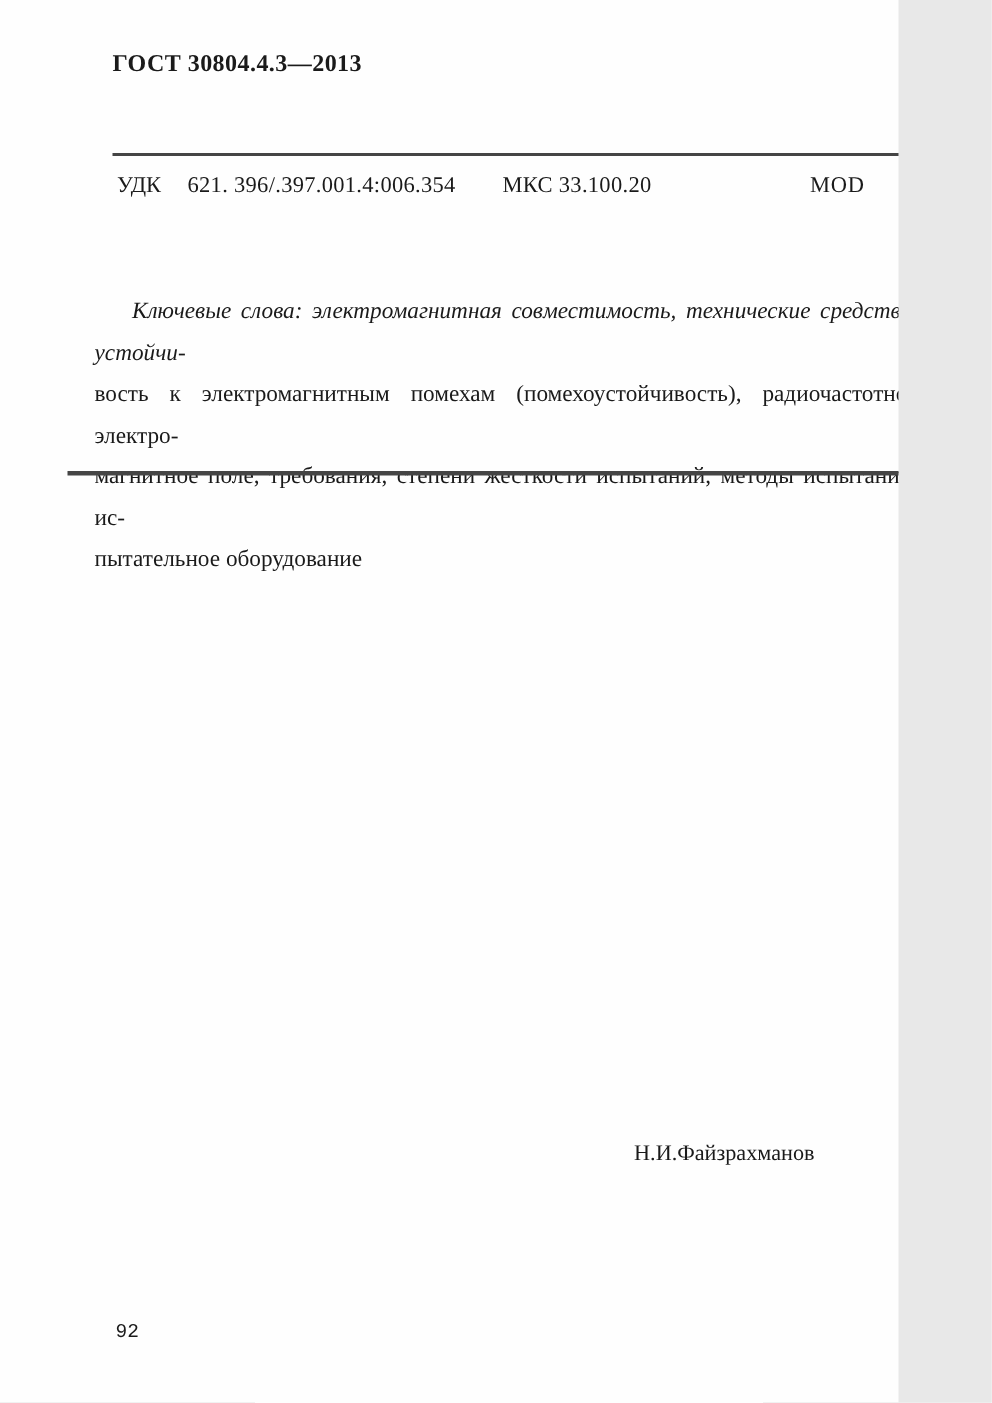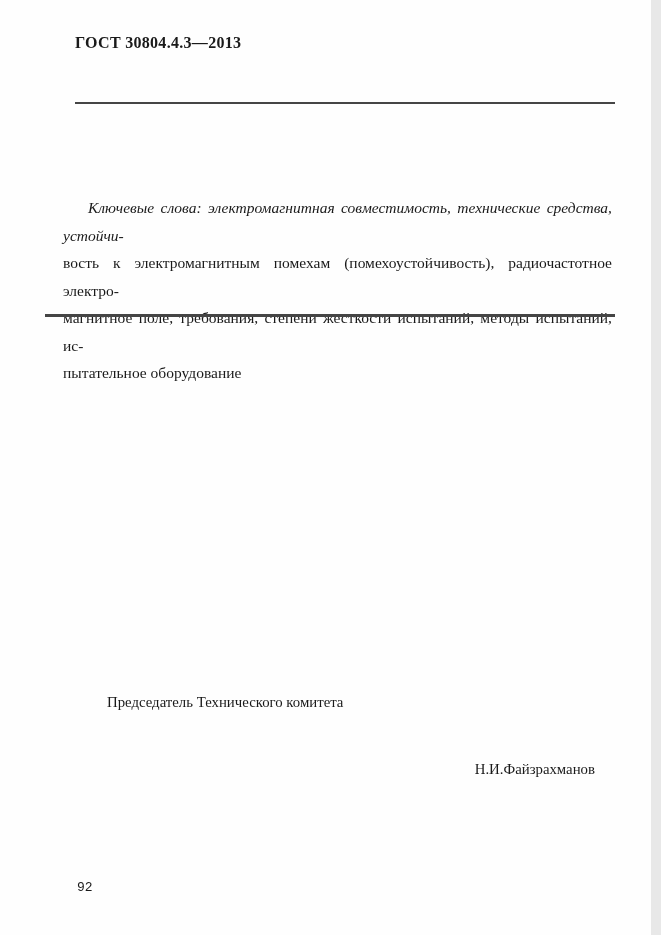--- a/index.html
+++ b/index.html
@@ -2,21 +2,21 @@
 <html><head>
 <meta charset="utf-8">
 <style>
   html, body {
     margin: 0;
     padding: 0;
     background: #e8e8e8;
   }
   .page {
     position: relative;
-    width: 651px;
+    width: 599px;
     height: 935px;
     background: #fefefe;
     font-family: "Liberation Serif", "DejaVu Serif", serif;
     color: #1a1a1a;
     overflow: hidden;
   }
   .doc-header {
     position: absolute;
     left: 75px;
     top: 34px;
@@ -100,31 +100,36 @@
 </style>
 </head>
 <body>
 
 <div class="page">
 
   <div class="doc-header">ГОСТ 30804.4.3—2013</div>
 
   <div class="rule rule-top"></div>
 
+  <div class="class-row">
+    <span class="udk-label">УДК</span>
+    <span class="udk-value">621. 396/.397.001.4:006.354</span>
+    <span class="mks-value">МКС 33.100.20</span>
+    <span class="mod-value">MOD</span>
+  </div>
 
   <div class="keywords">
     <div class="kw-line first">Ключевые слова: электромагнитная совместимость, технические средства, устойчи-</div>
     <div class="kw-line">вость к электромагнитным помехам (помехоустойчивость),  радиочастотное электро-</div>
     <div class="kw-line">магнитное поле, требования, степени жесткости испытаний, методы испытаний, ис-</div>
     <div class="kw-line last">пытательное оборудование</div>
   </div>
 
   <div class="rule rule-mid"></div>
 
   <div class="committee">
-    <div>Председатель Технического комитета</div>
   </div>
 
   <div class="signatory-name">Н.И.Файзрахманов</div>
 
   <div class="page-number">92</div>
 
 </div>
 
 </body></html>

